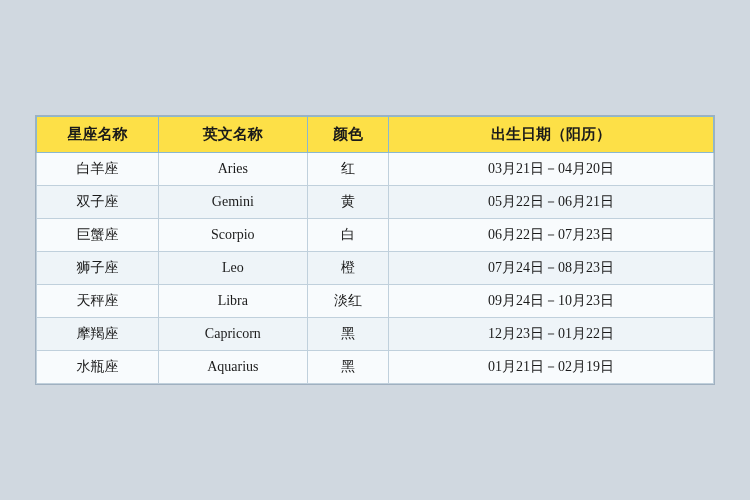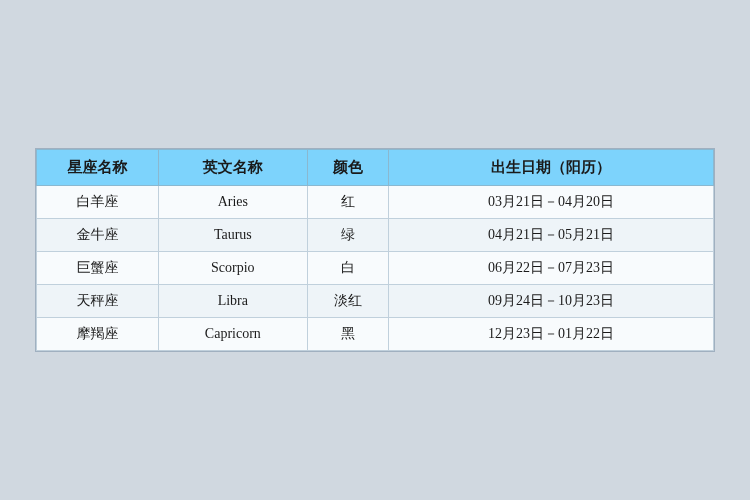--- a/index.html
+++ b/index.html
@@ -23,21 +23,21 @@
       border: 1px solid #a0b0c0;
       width: 680px;
     }
 
     table {
       width: 100%;
       border-collapse: collapse;
     }
 
     thead tr {
-      background-color: #7dd3fc;
+      background-color: #fde047;
     }
 
     thead th {
       padding: 8px 10px;
       text-align: center;
       font-size: 15px;
       font-weight: bold;
       color: #1a1a1a;
       border: 1px solid #8ab8d0;
     }
@@ -77,38 +77,50 @@
       </tr>
     </thead>
     <tbody id="table-body">
     <tr>
           <td>白羊座</td>
           <td>Aries</td>
           <td>红</td>
           <td>03月21日－04月20日</td>
         </tr>
         <tr>
-          <td>金牛座</td>
-          <td>Taurus</td>
-          <td>绿</td>
-          <td>04月21日－05月21日</td>
+          <td>双子座</td>
+          <td>Gemini</td>
+          <td>黄</td>
+          <td>05月22日－06月21日</td>
         </tr>
         <tr>
           <td>巨蟹座</td>
           <td>Scorpio</td>
           <td>白</td>
           <td>06月22日－07月23日</td>
+        </tr>
+        <tr>
+          <td>狮子座</td>
+          <td>Leo</td>
+          <td>橙</td>
+          <td>07月24日－08月23日</td>
         </tr>
         <tr>
           <td>天秤座</td>
           <td>Libra</td>
           <td>淡红</td>
           <td>09月24日－10月23日</td>
         </tr>
         <tr>
           <td>摩羯座</td>
           <td>Capricorn</td>
           <td>黑</td>
           <td>12月23日－01月22日</td>
         </tr>
+        <tr>
+          <td>水瓶座</td>
+          <td>Aquarius</td>
+          <td>黑</td>
+          <td>01月21日－02月19日</td>
+        </tr>
       </tbody>
   </table>
 </div>
 
 </body></html>

